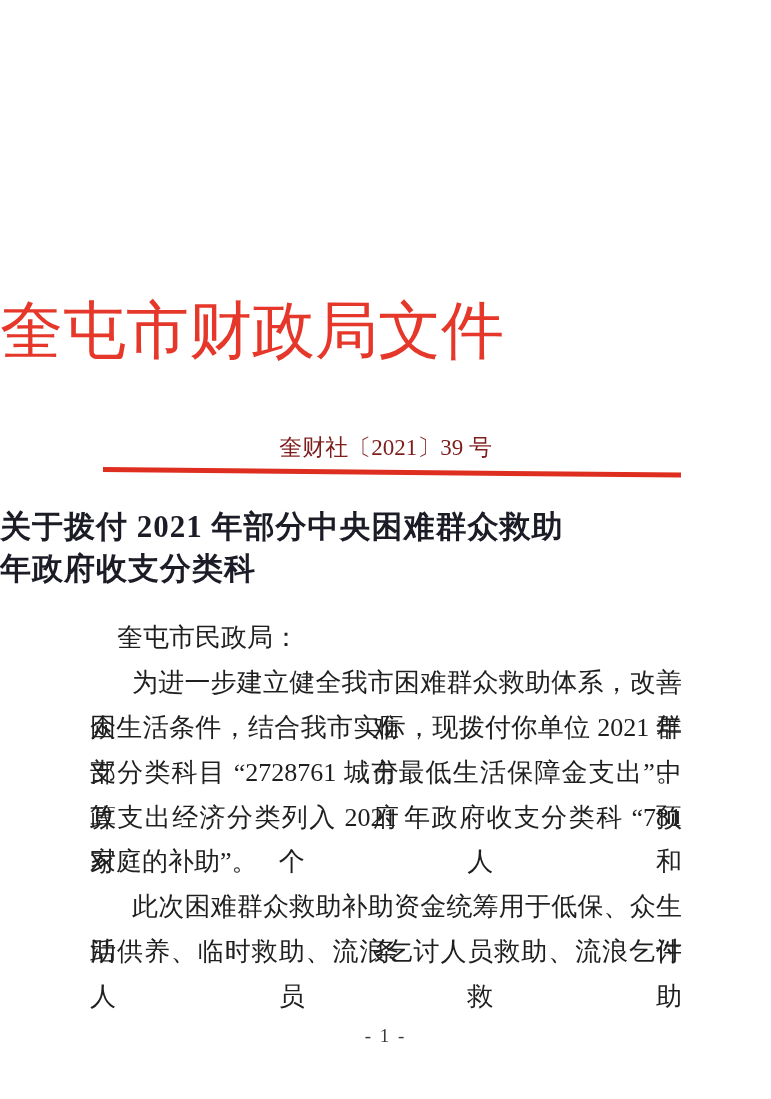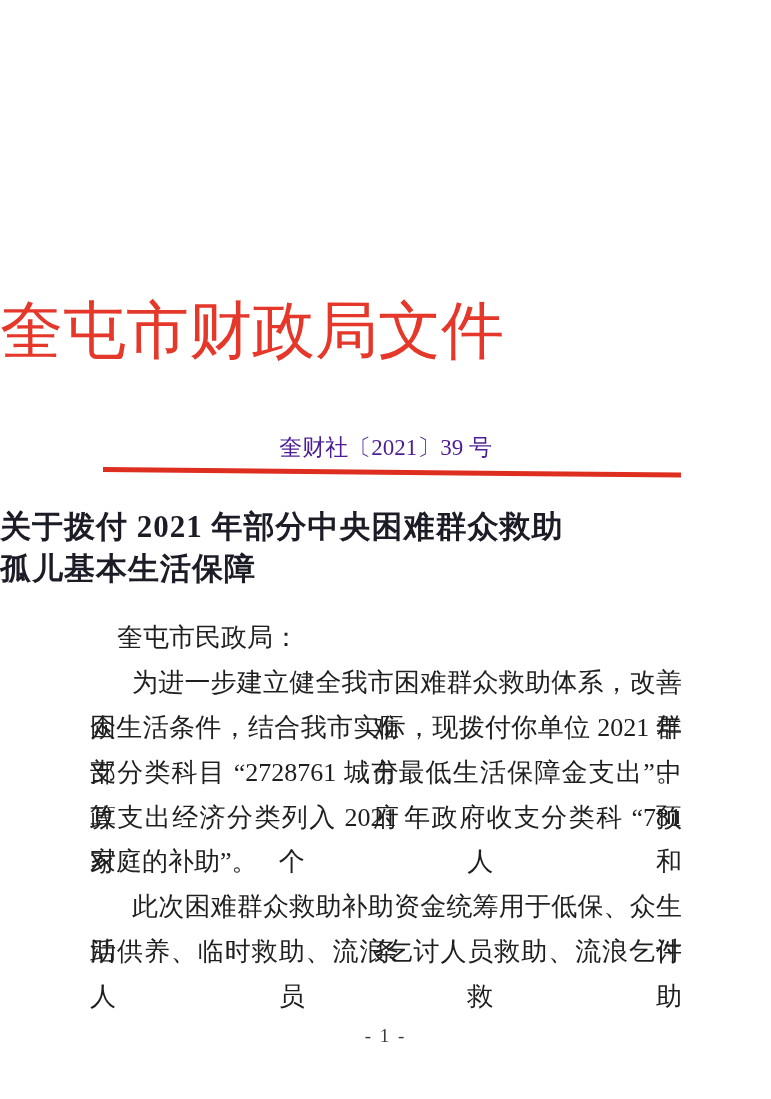--- a/index.html
+++ b/index.html
@@ -16,21 +16,21 @@
     font-size:63px;line-height:86px;
     font-weight:400;
     color:#e5382b;
     letter-spacing:0px;
     white-space:nowrap;
   }
   .doc-number{
     position:absolute;top:433px;left:0;width:771px;
     text-align:center;
     font-size:23px;line-height:30px;
-    color:#4c1d95;
+    color:#7f1d1d;
     white-space:nowrap;
   }
   .red-rule{
     position:absolute;left:103px;top:467px;
     width:578px;height:4.5px;
     background:#de2e1f;
     transform:rotate(0.55deg);
     transform-origin:left center;
   }
   .doc-title{
@@ -72,21 +72,21 @@
 <div class="page">
 
   <div class="agency-title">奎屯市财政局文件</div>
 
   <div class="doc-number">奎财社〔2021〕39 号</div>
 
   <div class="red-rule"></div>
 
   <div class="doc-title">
     <div>关于拨付 2021 年部分中央困难群众救助</div>
-    <div>孤儿基本生活保障</div>
+    <div>年政府收支分类科</div>
   </div>
 
   <div class="body-text">
     <div class="line salutation">奎屯市民政局：</div>
     <div class="line full indent">为进一步建立健全我市困难群众救助体系，改善困难群</div>
     <div class="line full">众生活条件，结合我市实际，现拨付你单位 2021 年部分中</div>
     <div class="line full">支分类科目 “2728761 城市最低生活保障金支出”。政府预</div>
     <div class="line full">算支出经济分类列入 2021 年政府收支分类科 “781 对个人和</div>
     <div class="line">家庭的补助”。</div>
     <div class="line full indent">此次困难群众救助补助资金统筹用于低保、众生活条件</div>

